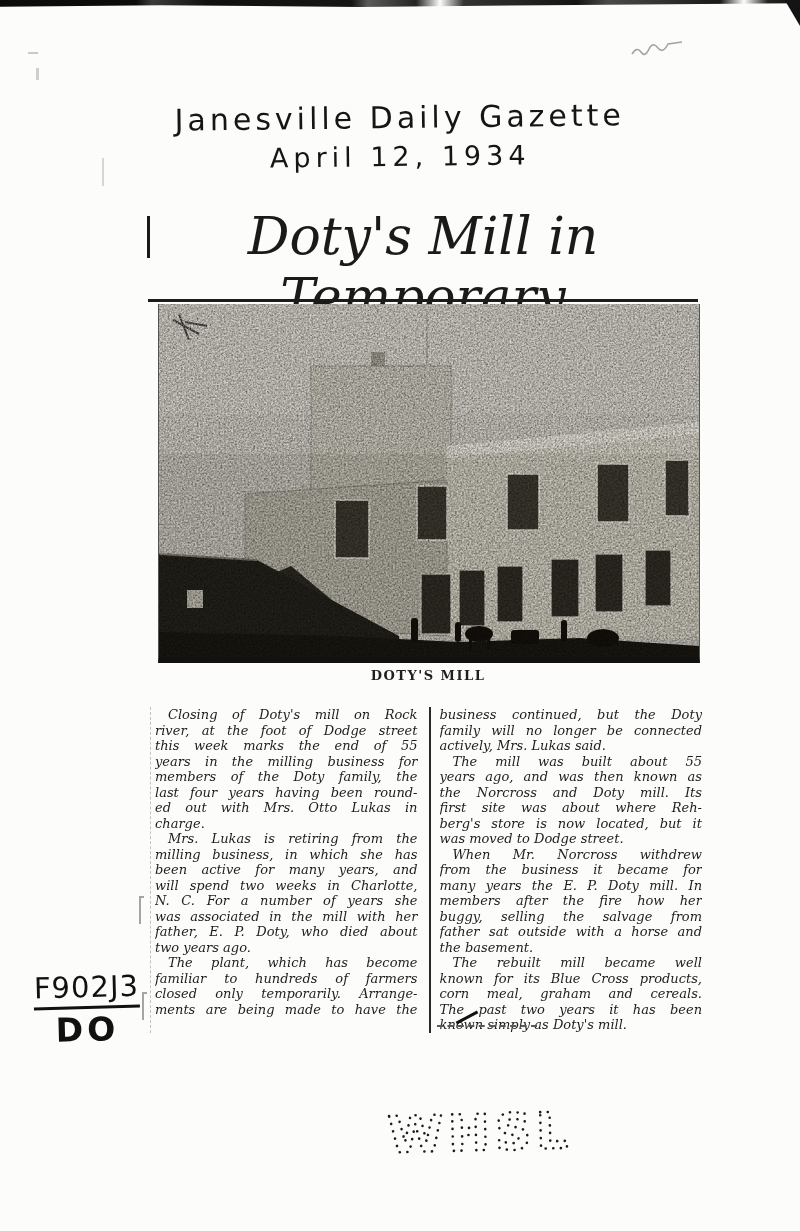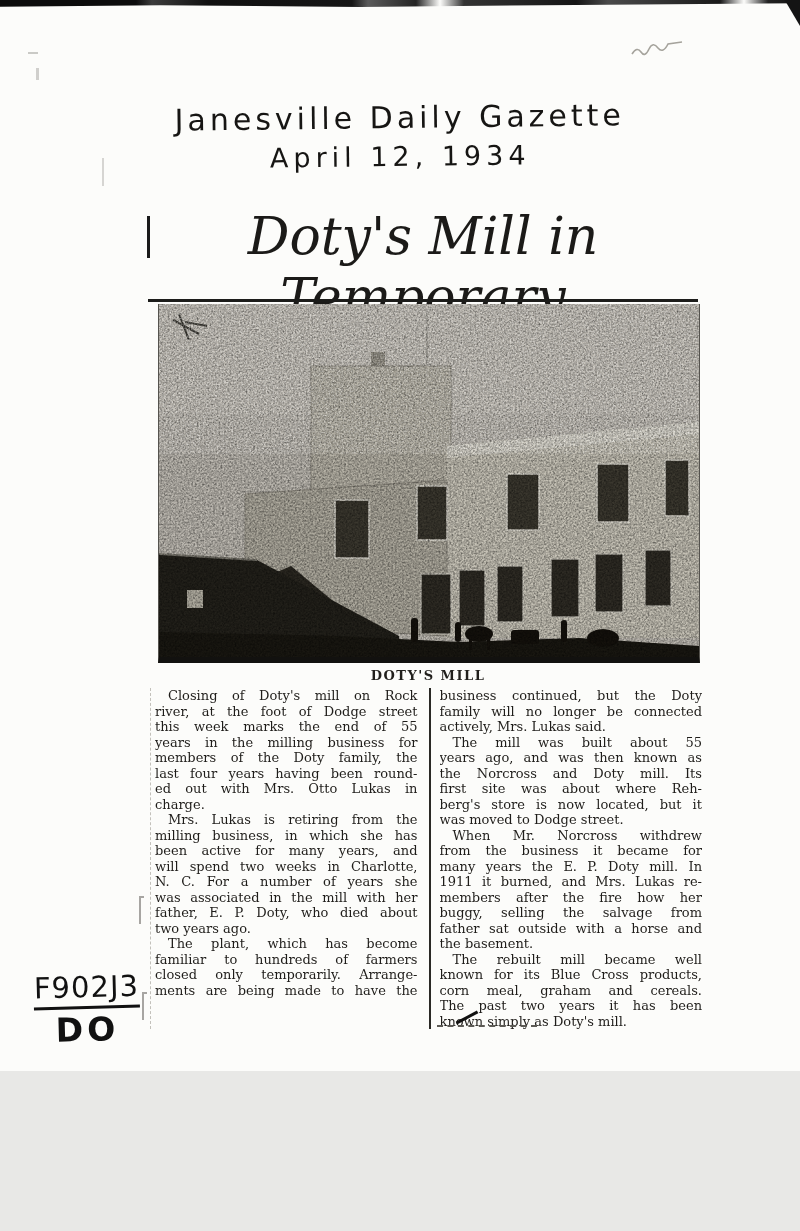--- a/index.html
+++ b/index.html
@@ -1,17 +1,17 @@
 <!DOCTYPE html>
 <html><head>
 <meta charset="utf-8">
 <style>
   html,body{margin:0;padding:0;background:#e8e8e6;}
   .page{
-    position:relative;width:800px;height:1071px;margin:0 auto;
+    position:relative;width:800px;height:1231px;margin:0 auto;
     background:#fcfcfa;overflow:hidden;
     font-family:"DejaVu Serif", serif;color:#1f1d1a;
   }
   
   .scan-top-edge{
     position:absolute;top:0;left:0;width:100%;height:7px;
     background:linear-gradient(90deg,#0c0c0c 0%,#0c0c0c 17%,#3c3c3c 19%,#101010 26%,#161616 44%,#5a5a5a 46%,#242424 52%,rgba(0,0,0,0) 55%,#333 58%,#151515 72%,#4a4a4a 76%,#191919 90%,rgba(0,0,0,0) 93%,#222 96%,#111 100%);
     clip-path:polygon(0 0,100% 0,100% 45%,72% 70%,45% 100%,20% 75%,0 95%);
   }
   .scan-corner{
@@ -44,21 +44,21 @@
     border-left:1px solid #55534e;border-right:1px solid #55534e;
     border-bottom:6px solid #12110f;background:#bcb8b0;
   }
   .photo svg{display:block;width:100%;height:100%;}
   .caption{
     position:absolute;left:158px;top:668px;width:540px;text-align:center;
     font-family:"DejaVu Serif", serif;font-weight:bold;font-size:13px;
     letter-spacing:1.5px;color:#211f1c;
   }
   
-  .columns{position:absolute;left:150px;top:688px;width:552px;display:flex;}
+  .columns{position:absolute;left:150px;top:707px;width:552px;display:flex;font-style:italic;}
   .col{width:268px;font-size:13px;line-height:15.5px;}
   .col-left{border-left:1px dashed #c3c1bb;padding-left:4px;}
   .col-right{margin-left:11px;border-left:2px solid #2a2925;padding-left:9px;}
   .line{text-align:justify;text-align-last:justify;white-space:nowrap;overflow:hidden;}
   .line.last{text-align-last:left;}
   .line.indent{text-indent:13px;}
   
   .end-squiggle{position:absolute;left:437px;top:1025px;width:100px;border-top:2px dashed #5c5a55;}
   .end-slash{position:absolute;left:455px;top:1016px;width:24px;height:3px;background:#111;transform:rotate(-28deg);}
   
@@ -193,21 +193,20 @@
         <div class="line last">actively, Mrs. Lukas said.</div>
         <div class="line indent">The mill was built about 55</div>
         <div class="line">years ago, and was then known as</div>
         <div class="line">the Norcross and Doty mill. Its</div>
         <div class="line">first site was about where Reh-</div>
         <div class="line">berg's store is now located, but it</div>
         <div class="line last">was moved to Dodge street.</div>
         <div class="line indent">When Mr. Norcross withdrew</div>
         <div class="line">from the business it became for</div>
         <div class="line">many years the E. P. Doty mill. In</div>
-        <div class="line">1911 it burned, and Mrs. Lukas re-</div>
         <div class="line">members after the fire how her</div>
         <div class="line">buggy, selling the salvage from</div>
         <div class="line">father sat outside with a horse and</div>
         <div class="line last">the basement.</div>
         <div class="line indent">The rebuilt mill became well</div>
         <div class="line">known for its Blue Cross products,</div>
         <div class="line">corn meal, graham and cereals.</div>
         <div class="line">The past two years it has been</div>
         <div class="line last">known simply as Doty's mill.</div>
       </div>

